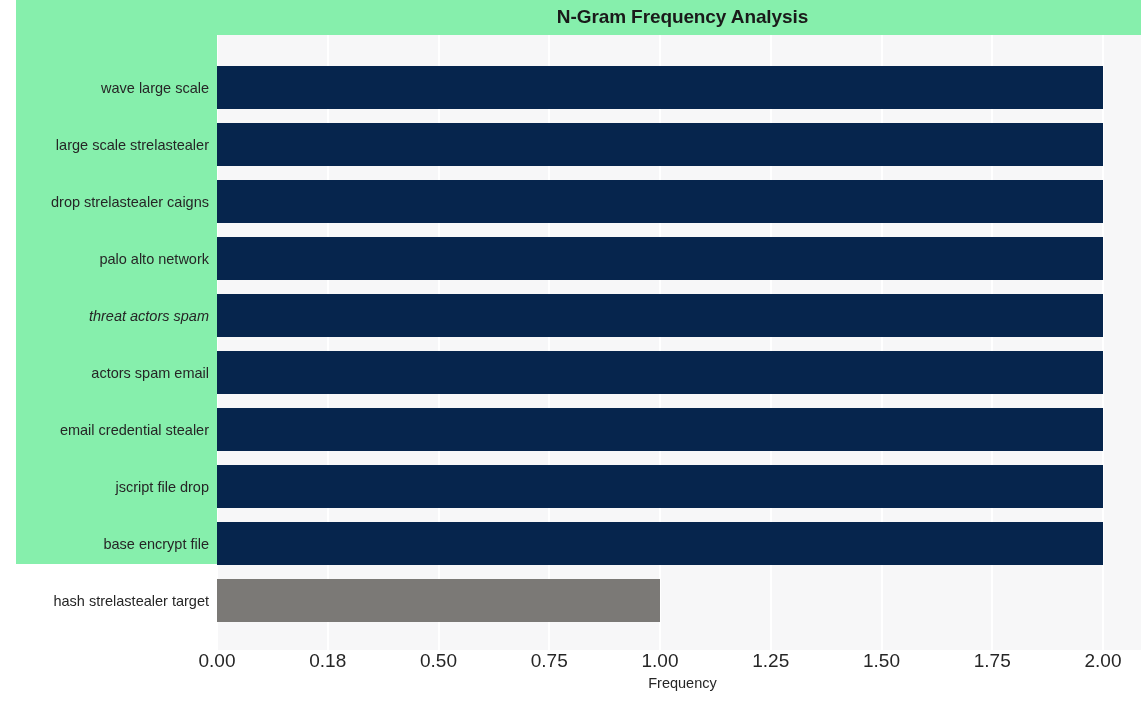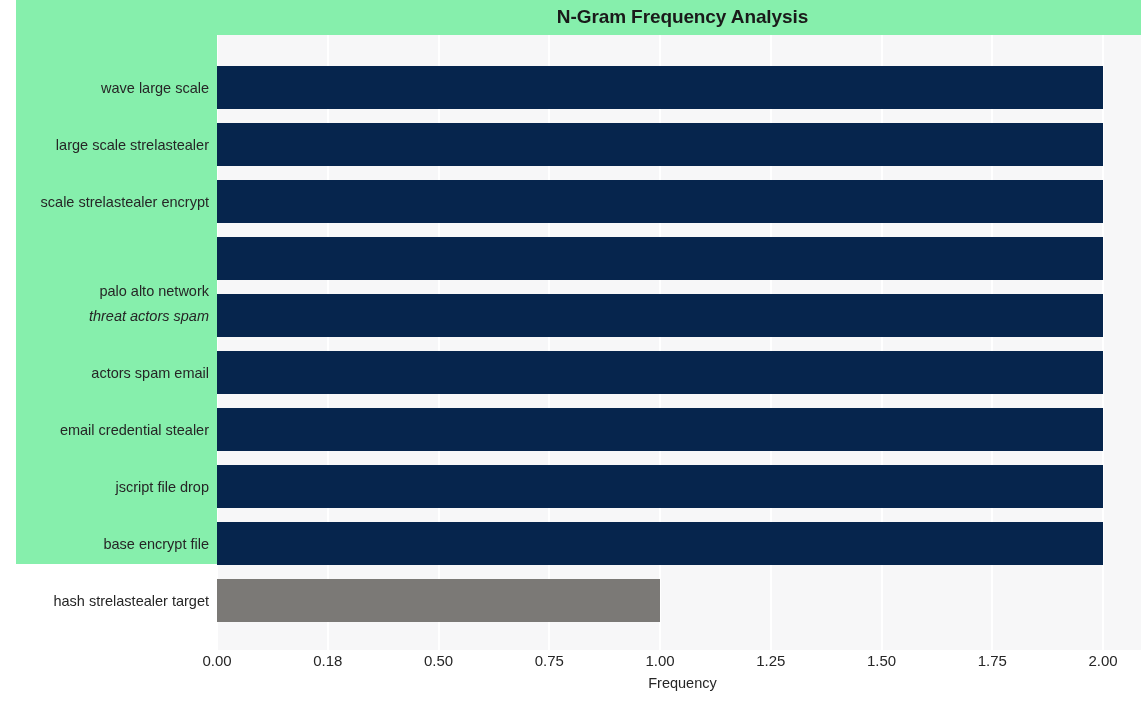--- a/index.html
+++ b/index.html
@@ -86,21 +86,21 @@
   #x-tick-labels {
     position: absolute;
     left: 201px;
     top: 653px;
     width: 940px;
     height: 22px;
   }
   .x-tick-label {
     position: absolute;
     top: 0;
-    font-size: 15px;
+    font-size: 19px;
     color: #262626;
     white-space: nowrap;
     transform: translateX(-50%);
     line-height: 16px;
   }
 
   
   #x-axis-title {
     position: absolute;
     left: 201px;
@@ -115,22 +115,22 @@
 </head>
 <body>
 
 <div id="figure">
 
   <div id="chart-title">N-Gram Frequency Analysis</div>
 
   <div id="y-tick-labels">
       <div class="y-tick-label" style="top: 45.5px;">wave large scale</div>
       <div class="y-tick-label" style="top: 102.5px;">large scale strelastealer</div>
-      <div class="y-tick-label" style="top: 159.5px;">scale strelastealer encrypt</div>
-      <div class="y-tick-label" style="top: 216.5px; margin-top: 32px;">palo alto network</div>
+      <div class="y-tick-label" style="top: 159.5px;">drop strelastealer caigns</div>
+      <div class="y-tick-label" style="top: 216.5px;">palo alto network</div>
       <div class="y-tick-label" style="top: 273.5px; font-style: italic;">threat actors spam</div>
       <div class="y-tick-label" style="top: 330.5px;">actors spam email</div>
       <div class="y-tick-label" style="top: 387.5px;">email credential stealer</div>
       <div class="y-tick-label" style="top: 444.5px;">jscript file drop</div>
       <div class="y-tick-label" style="top: 501.5px;">base encrypt file</div>
       <div class="y-tick-label" style="top: 558.5px;">hash strelastealer target</div>
     </div>
 
   <div id="plot-area">
     <div id="gridlines">

